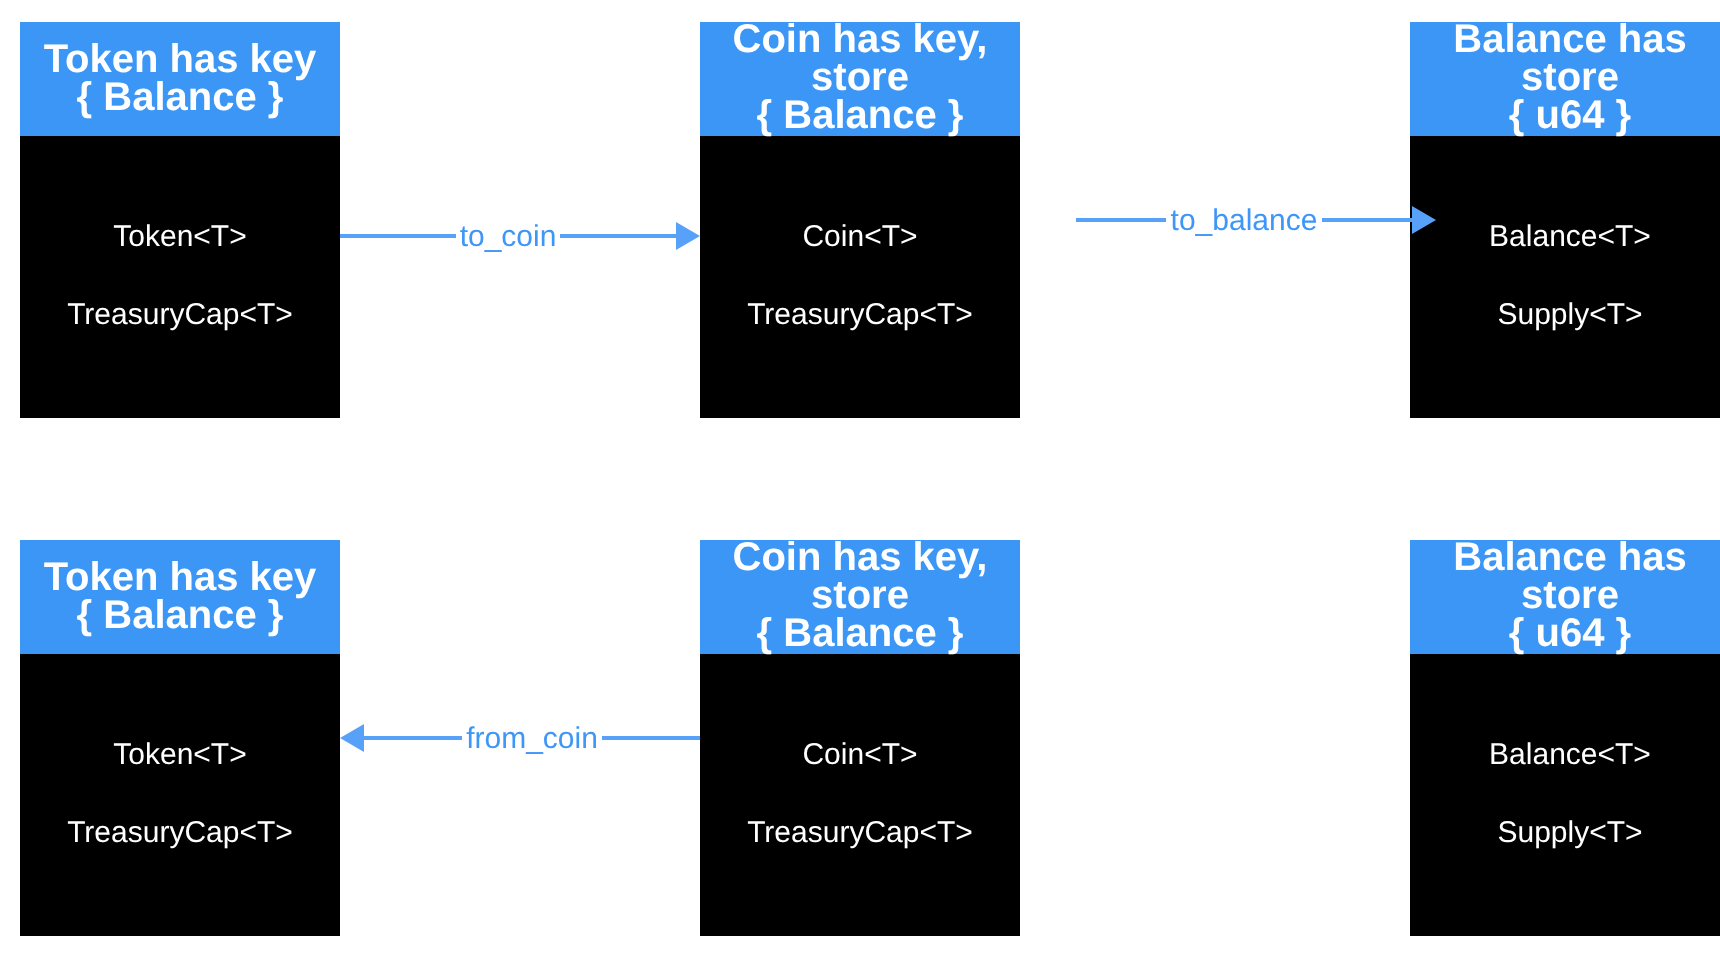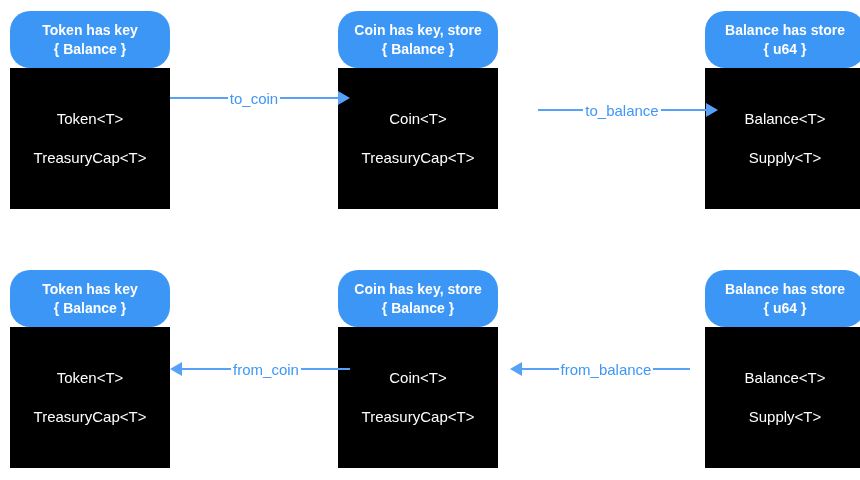--- a/index.html
+++ b/index.html
@@ -18,24 +18,23 @@
   }
   .box-header {
     height: 57px;
     background: var(--header-bg, #3b96f6);
     color: var(--header-text, #ffffff);
     display: flex;
     flex-direction: column;
     justify-content: center;
     align-items: center;
     text-align: center;
-    font-size: 14px;
+    font-size: 20px;
     font-weight: 600;
     line-height: 19px;
-    border-radius: 20px;
   }
   .box-body {
     height: 141px;
     background: var(--body-bg, #000000);
     color: var(--body-text, #ffffff);
     display: flex;
     flex-direction: column;
     justify-content: center;
     align-items: center;
     text-align: center;
@@ -71,23 +70,23 @@
   .head-left {
     width: 0; height: 0;
     border-top: 7px solid transparent;
     border-bottom: 7px solid transparent;
     border-right: 12px solid var(--arrow-line, #58a1f8);
   }
   
   .r1 { top: 11px; }
   .r2 { top: 270px; }
   .c1 { left: 10px; }
-  .c2 { left: 338px; }
+  .c2 { left: 350px; }
   .c3 { left: 664px; margin-left: 41px; }
-  .arrow.a1 { left: 170px; top: 86px; }
+  .arrow.a1 { left: 170px; top: 106px; }
   .arrow.a2 { left: 538px; top: 98px; }
   .arrow.a3 { left: 170px; top: 357px; justify-content: flex-end; }
   .arrow.a4 { left: 510px; top: 357px; }
 </style>
 </head>
 <body>
 
 <div class="canvas">
 
   <div class="box r1 c1">
@@ -170,20 +169,14 @@
     </div>
   </div>
 
   <div class="arrow a3">
     <span class="head-left"></span>
     <span class="line"></span>
     <span class="label">from_coin</span>
     <span class="line"></span>
   </div>
 
-  <div class="arrow a4">
-    <span class="head-left"></span>
-    <span class="line"></span>
-    <span class="label">from_balance</span>
-    <span class="line"></span>
-  </div>
 
 </div>
 
 </body></html>

